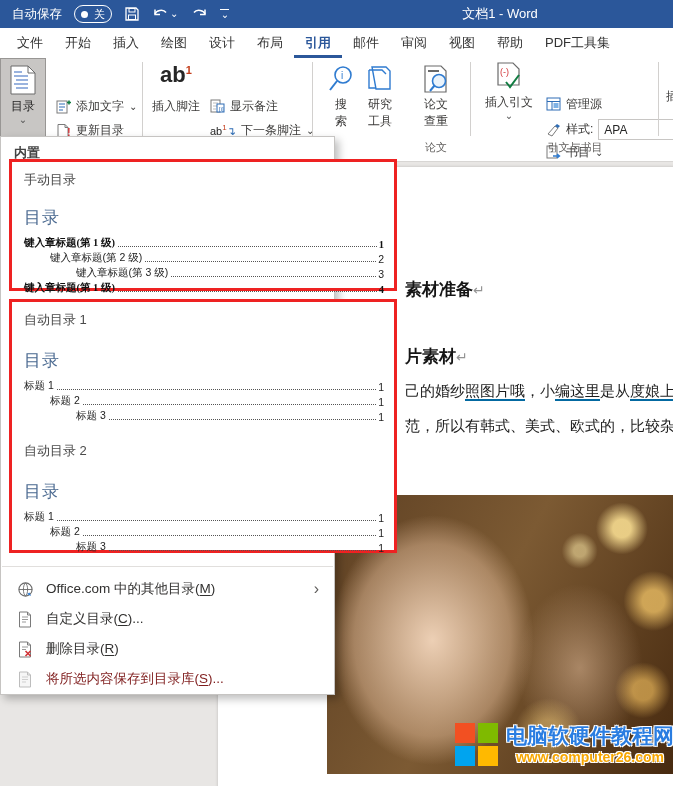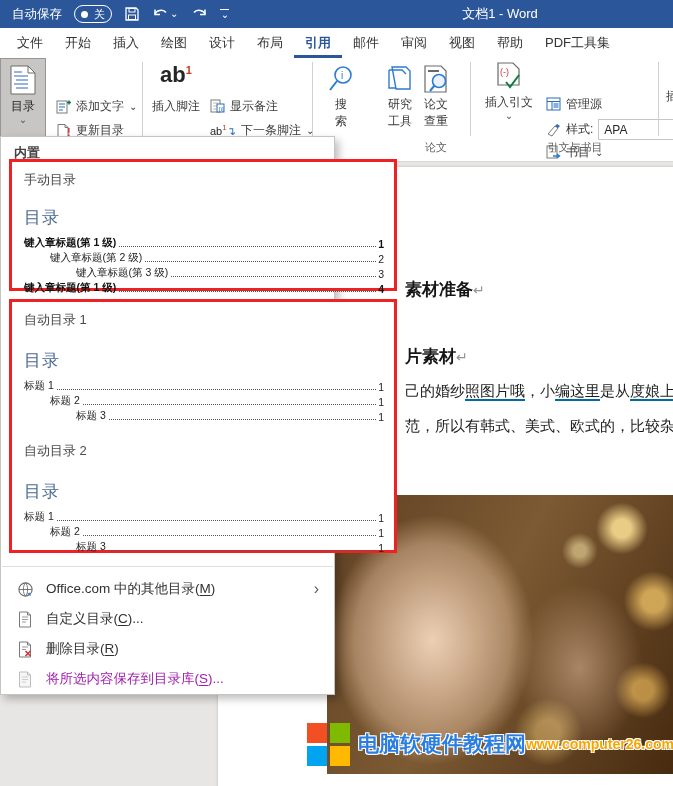--- a/index.html
+++ b/index.html
@@ -49,43 +49,43 @@
       radial-gradient(circle at 72% 20%, rgba(255,236,170,.55) 0 6px, rgba(255,236,170,0) 18px),
       radial-gradient(circle at 90% 70%, rgba(255,202,100,.6) 0 10px, rgba(255,202,100,0) 28px),
       radial-gradient(circle at 63% 85%, rgba(255,216,130,.45) 0 12px, rgba(255,216,130,0) 34px),
       radial-gradient(ellipse 130px 160px at 30% 52%, rgba(243,214,188,.95), rgba(214,176,142,.55) 60%, rgba(214,176,142,0) 78%),
       radial-gradient(ellipse 90px 120px at 72% 62%, rgba(225,188,155,.55), rgba(225,188,155,0) 70%),
       linear-gradient(118deg, #5e4023, #7c5a33 45%, #46290f);
   }
   .watermark { position:absolute; right:4px; bottom:8px; display:flex; align-items:center; gap:8px; }
   .winlogo { display:grid; grid-template-columns:20px 20px; grid-template-rows:20px 20px; gap:3px; }
   .winlogo span { display:block; }
-  .wm-text { display:flex; align-items:center; line-height:1.15; }
+  .wm-text { display:flex; flex-direction:column; align-items:center; line-height:1.15; }
   .wm-title { font-size:21px; font-weight:700; color:#2a7de1; text-shadow:1px 1px 0 #fff,-1px -1px 0 #fff,1px -1px 0 #fff,-1px 1px 0 #fff; white-space:nowrap; }
   .wm-url { font-size:14px; font-weight:700; color:#f7a600; text-shadow:1px 1px 0 #fff,-1px -1px 0 #fff,1px -1px 0 #fff,-1px 1px 0 #fff; white-space:nowrap; }
 
   
   .dropdown { position:absolute; left:0; top:136px; width:335px; height:559px; background:#fff; border:1px solid #c6c4c2; box-shadow:4px 4px 8px rgba(0,0,0,.25); z-index:10;padding-left:32px; }
   .dd-header { position:absolute; left:13px; top:7px; font-size:13px; font-weight:700; color:#444; }
   .redbox { position:absolute; left:8px; width:388px; border:3px solid #ee2222; background:#fff; }
   .redbox1 { top:22px; height:132px;text-align:right; }
   .redbox2 { top:162px; height:254px; }
   .gal-name { position:absolute; left:12px; font-size:13px; color:#4a4a4a; }
   .toc-title { position:absolute; left:12px; font-size:17px; color:#4a6990; letter-spacing:1px; }
   .toc-list { position:absolute; left:12px; right:10px; }
   .toc-row { display:flex; align-items:flex-end; height:15px; font-size:10.5px; color:#222; }
   .toc-row .lbl { white-space:nowrap; }
-  .toc-row.b .lbl, .toc-row.b .pg { font-weight:700; color:#111; }
+  .toc-row.b .lbl, .toc-row.b .pg { font-weight:700; color:#111;font-family:Liberation Serif, serif; }
   .toc-row .leader { flex:1; border-bottom:1.6px dotted #555; margin:0 2px 3px 3px; }
   .toc-row .pg { font-size:10.5px; }
   .dd-sep { position:absolute; left:1px; right:1px; top:429px; height:1px; background:#e1dfdd; }
   .menu-item { position:absolute; left:1px; right:1px; height:30px; display:flex; align-items:center; gap:12px; padding-left:14px; font-size:13.5px; color:#323130; }
   .menu-item .mi-icon { width:18px; height:18px; display:flex; align-items:center; justify-content:center; }
   .menu-item .sub-arrow { position:absolute; right:14px; font-size:16px; color:#605e5c; }
-  .menu-item.disabled { color:#a21caf; }
+  .menu-item.disabled { color:#7f1d1d; }
   .menu-item u { text-underline-offset:2px; }
 </style>
 </head>
 <body>
 
 <div id="app">
 
   <div class="titlebar">
     <div class="qat">
       <span>自动保存</span>
@@ -198,21 +198,21 @@
 
     <div class="bigbtn" style="left:322px; top:6px; width:38px;">
       <svg width="30" height="30" viewBox="0 0 30 30">
           <circle cx="17" cy="11" r="8" fill="none" stroke="#2f7bd0" stroke-width="1.6"></circle>
           <path d="M11 17L4 26" stroke="#2f7bd0" stroke-width="2"></path>
           <text x="15" y="15" font-size="10" fill="#2f7bd0">i</text>
         </svg>
       <span style="margin-top:2px;">搜</span>
       <span>索</span>
     </div>
-    <div class="bigbtn" style="left:380px; top:6px; width:40px;">
+    <div class="bigbtn" style="left:360px; top:6px; width:40px;">
       <svg width="28" height="30" viewBox="0 0 28 30">
           <path d="M6 3h14l4 4v18H10z" fill="#fff" stroke="#2f7bd0" stroke-width="1.4"></path>
           <path d="M3 6h13l4 4" fill="none" stroke="#2f7bd0" stroke-width="1.4"></path>
           <path d="M3 6v18h7" fill="none" stroke="#2f7bd0" stroke-width="1.4"></path>
         </svg>
       <span style="margin-top:2px;">研究</span>
       <span>工具</span>
     </div>
 
     <div class="vdiv" style="left:470px;"></div>

